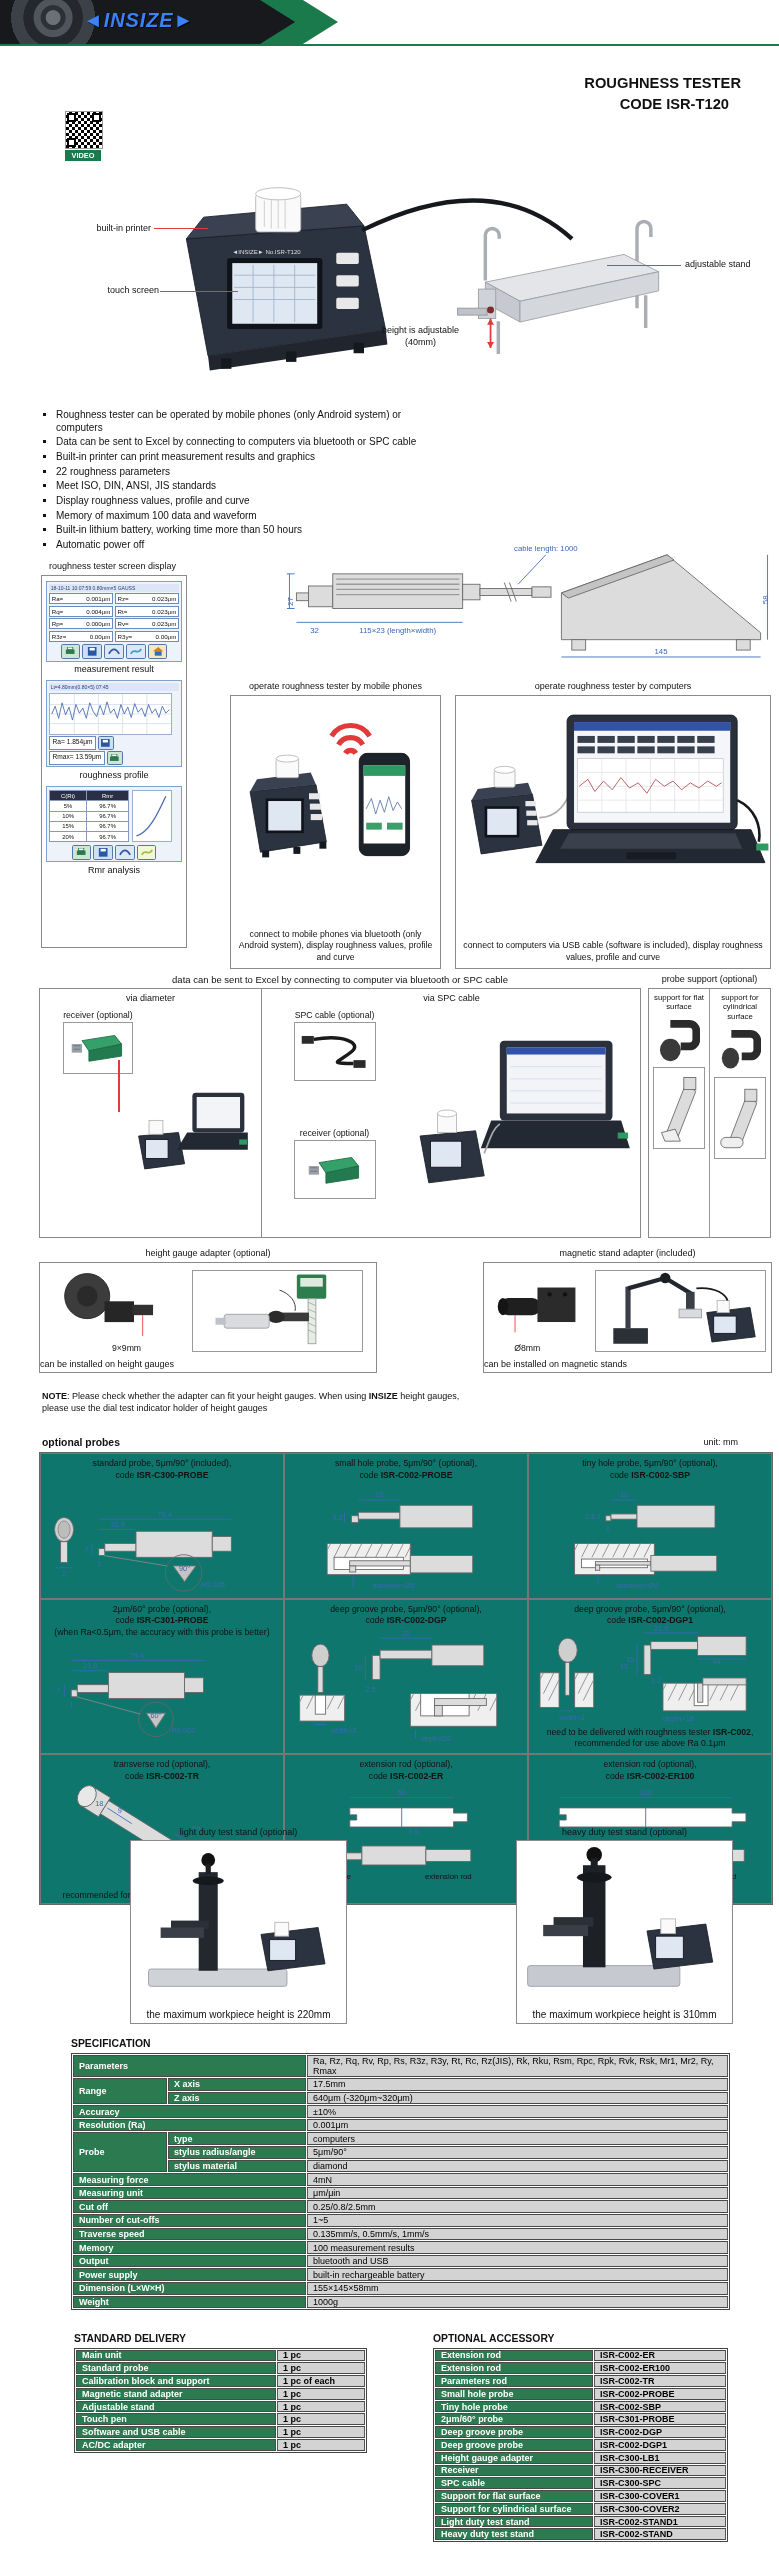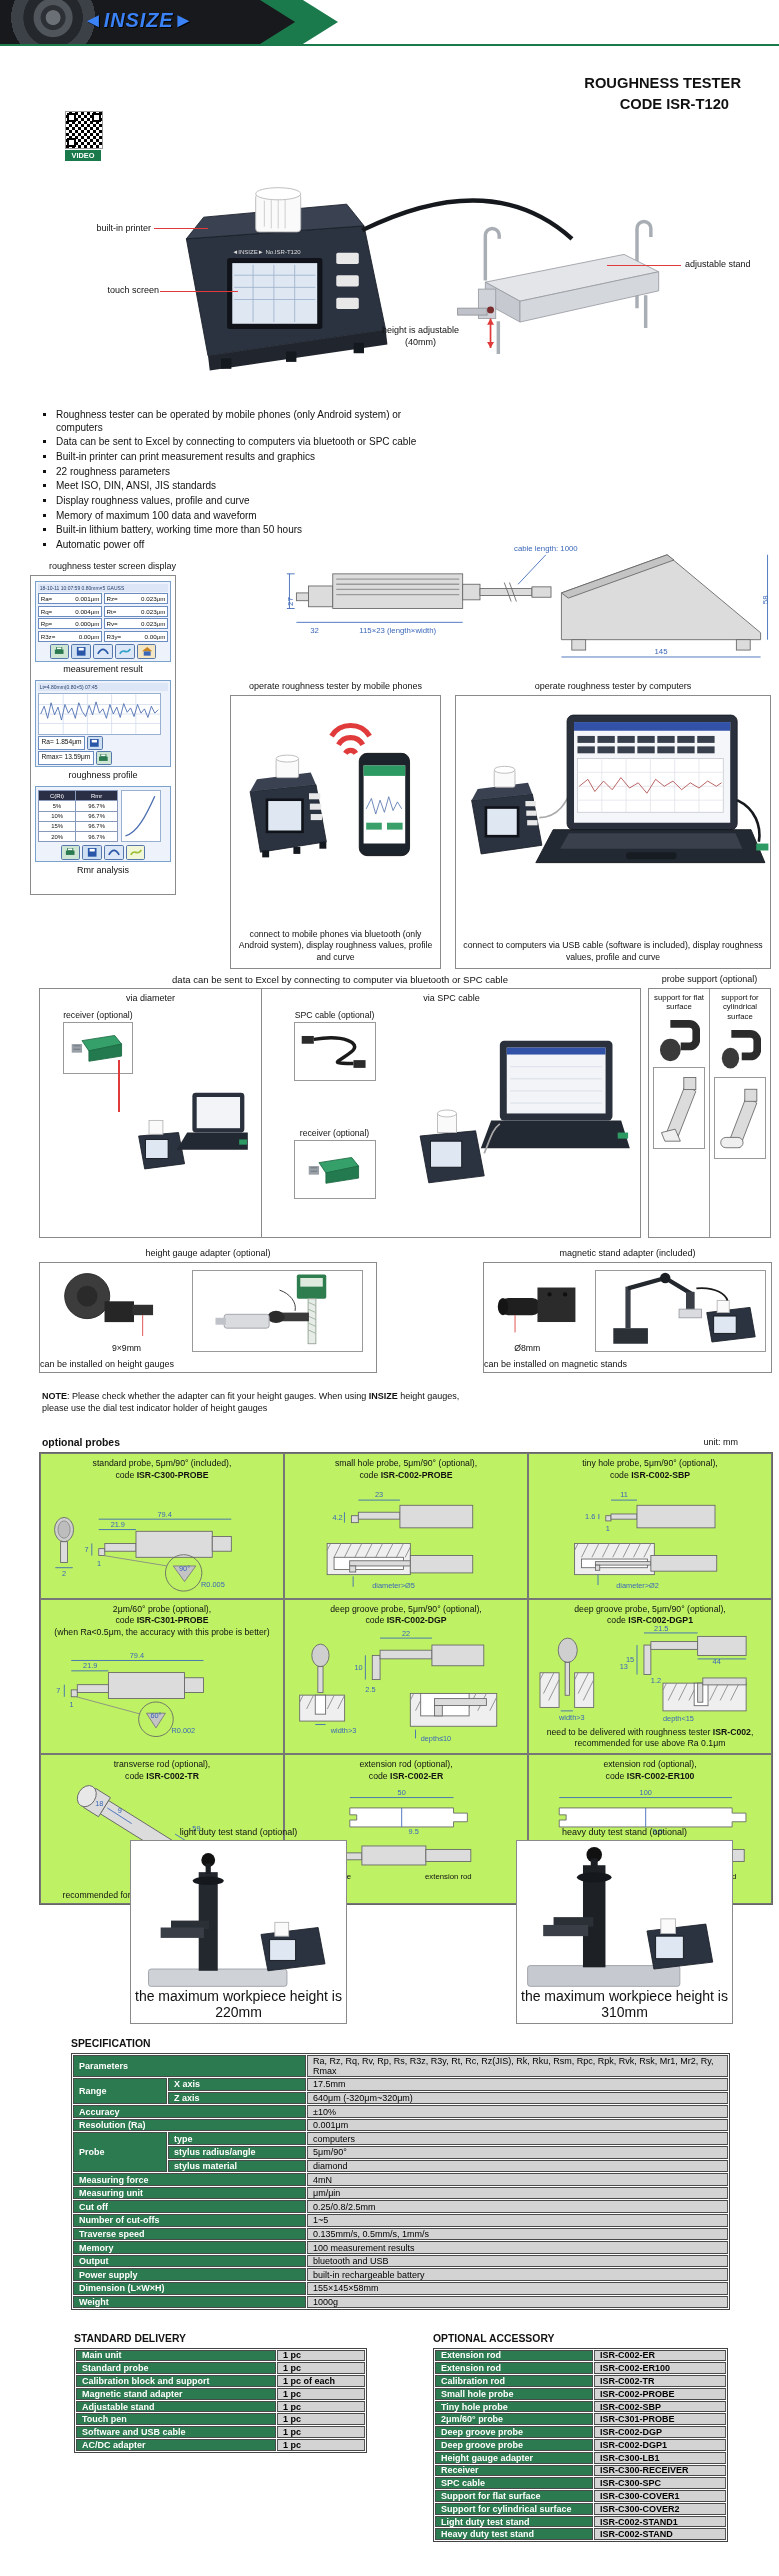--- a/index.html
+++ b/index.html
@@ -44,21 +44,21 @@
 
   
   .features{position:absolute;left:42px;top:409px;width:407px}
   .features ul{margin:0;padding-left:14px;list-style:square}
   .features li{font-size:10px;margin-bottom:2.2px;line-height:1.25;max-width:364px}
 
   
   .cap{font-size:9px;text-align:center;color:#111}
   .pnl{border:0.9px solid #8a8a8a;background:#fff}
   .screenbox-label{position:absolute;left:39px;top:561px;width:147px}
-  .screenbox{position:absolute;left:30px;top:575px;width:146px;height:320px;padding:5.2px 4.3px;box-sizing:border-box}
+  .screenbox{position:absolute;left:41px;top:575px;width:146px;height:373px;padding:5.2px 4.3px;box-sizing:border-box}
   .scr{border:1.7px solid #7aa2cc;background:#eef3fb;padding:1.7px;margin:0 auto}
   .scr-head{background:#dce6f6;color:#27406e;font-size:5px;white-space:nowrap;overflow:hidden;padding:0.9px 1.7px}
   .meas-grid{display:grid;grid-template-columns:1fr 1fr;gap:1.7px;margin-top:1.7px}
   .meas-cell{background:#fff;border:0.9px solid #6b8cc0;font-size:6.2px;padding:0.9px 1.7px;display:flex;justify-content:space-between;white-space:nowrap}
   .icon-row{display:flex;gap:2.6px;justify-content:center;margin-top:2.6px}
   .sicon{width:17.3px;height:13px;border-radius:1.7px;border:0.9px solid #5577aa;display:flex;align-items:center;justify-content:center}
   .scr-cap{margin:2.6px 0 6px}
   .val-row{display:flex;gap:1.7px;margin-top:1.7px}
   .val-box{background:#fff;border:0.9px solid #6b8cc0;font-size:6.6px;padding:0.9px 2.6px;white-space:nowrap}
   .rmr-table{width:80px;border-collapse:collapse;margin-top:1.7px}
@@ -94,38 +94,38 @@
   .mag-cap{position:absolute;left:483px;top:1248px;width:289px}
   .mag-box{position:absolute;left:483px;top:1262px;width:289px;height:111px;box-sizing:border-box}
   .ad-dim{font-size:8.7px;text-align:center}
   .ad-note{position:absolute;bottom:2.6px;left:0;right:0;font-size:9px;}
   .inner-thumb{border:0.9px solid #999;background:#fff}
   .note-p{position:absolute;left:42px;top:1381px;width:433px;font-size:9px;line-height:1.35}
 
   
   .probes-title{position:absolute;left:42px;top:1437px;font-size:10.4px;font-weight:bold}
   .probes-unit{position:absolute;right:42px;top:1437px;font-size:9px}
-  .probes-grid{position:absolute;left:39px;top:1452px;width:732px;border:0.9px solid #666;display:grid;grid-template-columns:1fr 1fr 1fr;background:#bef264}
+  .probes-grid{position:absolute;left:39px;top:1452px;width:732px;border:0.9px solid #666;display:grid;grid-template-columns:1fr 1fr 1fr;background:#0f766e}
   .pcell{border:0.9px solid #777;padding:4.3px 3.5px 2.6px;min-height:130px}
   .pt{font-size:8.7px;text-align:center;line-height:1.3}
   .pt b{font-size:8.7px}
   .pnote{font-size:8.7px;text-align:center;line-height:1.25;margin-top:0.9px}
   .dim{fill:#3a67b8;font-size:8.5px}
   .dimb{fill:#3a67b8;font-size:9px}
   .shape{fill:#dcdcdc;stroke:#666;stroke-width:1}
   .shape2{fill:#efefef;stroke:#666;stroke-width:1}
   .dl{stroke:#3a67b8;stroke-width:1}
   .hatch{stroke:#888;stroke-width:1}
 
   
   .stand-lcap{position:absolute;left:130px;top:1827px;width:217px}
   .stand-hcap{position:absolute;left:516px;top:1827px;width:217px}
   .stand-lbox{position:absolute;left:130px;top:1840px;width:217px;height:184px;box-sizing:border-box}
   .stand-hbox{position:absolute;left:516px;top:1840px;width:217px;height:184px;box-sizing:border-box}
-  .stand-note{position:absolute;bottom:3.5px;left:0;right:0;font-size:14px;text-align:center}
+  .stand-note{position:absolute;bottom:3.5px;left:0;right:0;font-size:10px;text-align:center}
 
   
   .sec-title{font-size:10.4px;font-weight:bold}
   .spec-wrap{position:absolute;left:71px;top:2038px;width:659px}
   .dtable{border-collapse:separate;border-spacing:1.7px;background:#fff;border:0.9px solid #444;width:100%}
   .dtable td{box-shadow:inset 0 0 0 0.9px #4a4a4a;font-size:9px;padding:1.3px 6px;vertical-align:middle}
   .td-g{background:#2c7a4f;color:#fff;font-weight:bold}
   .td-v{background:#d3d3d3;color:#000}
   .spec-wrap .c1{width:82px}.spec-wrap .c2{width:126px}
   .deliv-wrap{position:absolute;left:74px;top:2333px;width:293px}
@@ -1064,21 +1064,21 @@
             <td class="td-g">Extension rod</td>
             <td class="td-v code">ISR-C002-ER</td>
           </tr>
 
           <tr>
             <td class="td-g">Extension rod</td>
             <td class="td-v code">ISR-C002-ER100</td>
           </tr>
 
           <tr>
-            <td class="td-g">Calibration rod</td>
+            <td class="td-g">Parameters rod</td>
             <td class="td-v code">ISR-C002-TR</td>
           </tr>
 
           <tr>
             <td class="td-g">Small hole probe</td>
             <td class="td-v code">ISR-C002-PROBE</td>
           </tr>
 
           <tr>
             <td class="td-g">Tiny hole probe</td>

